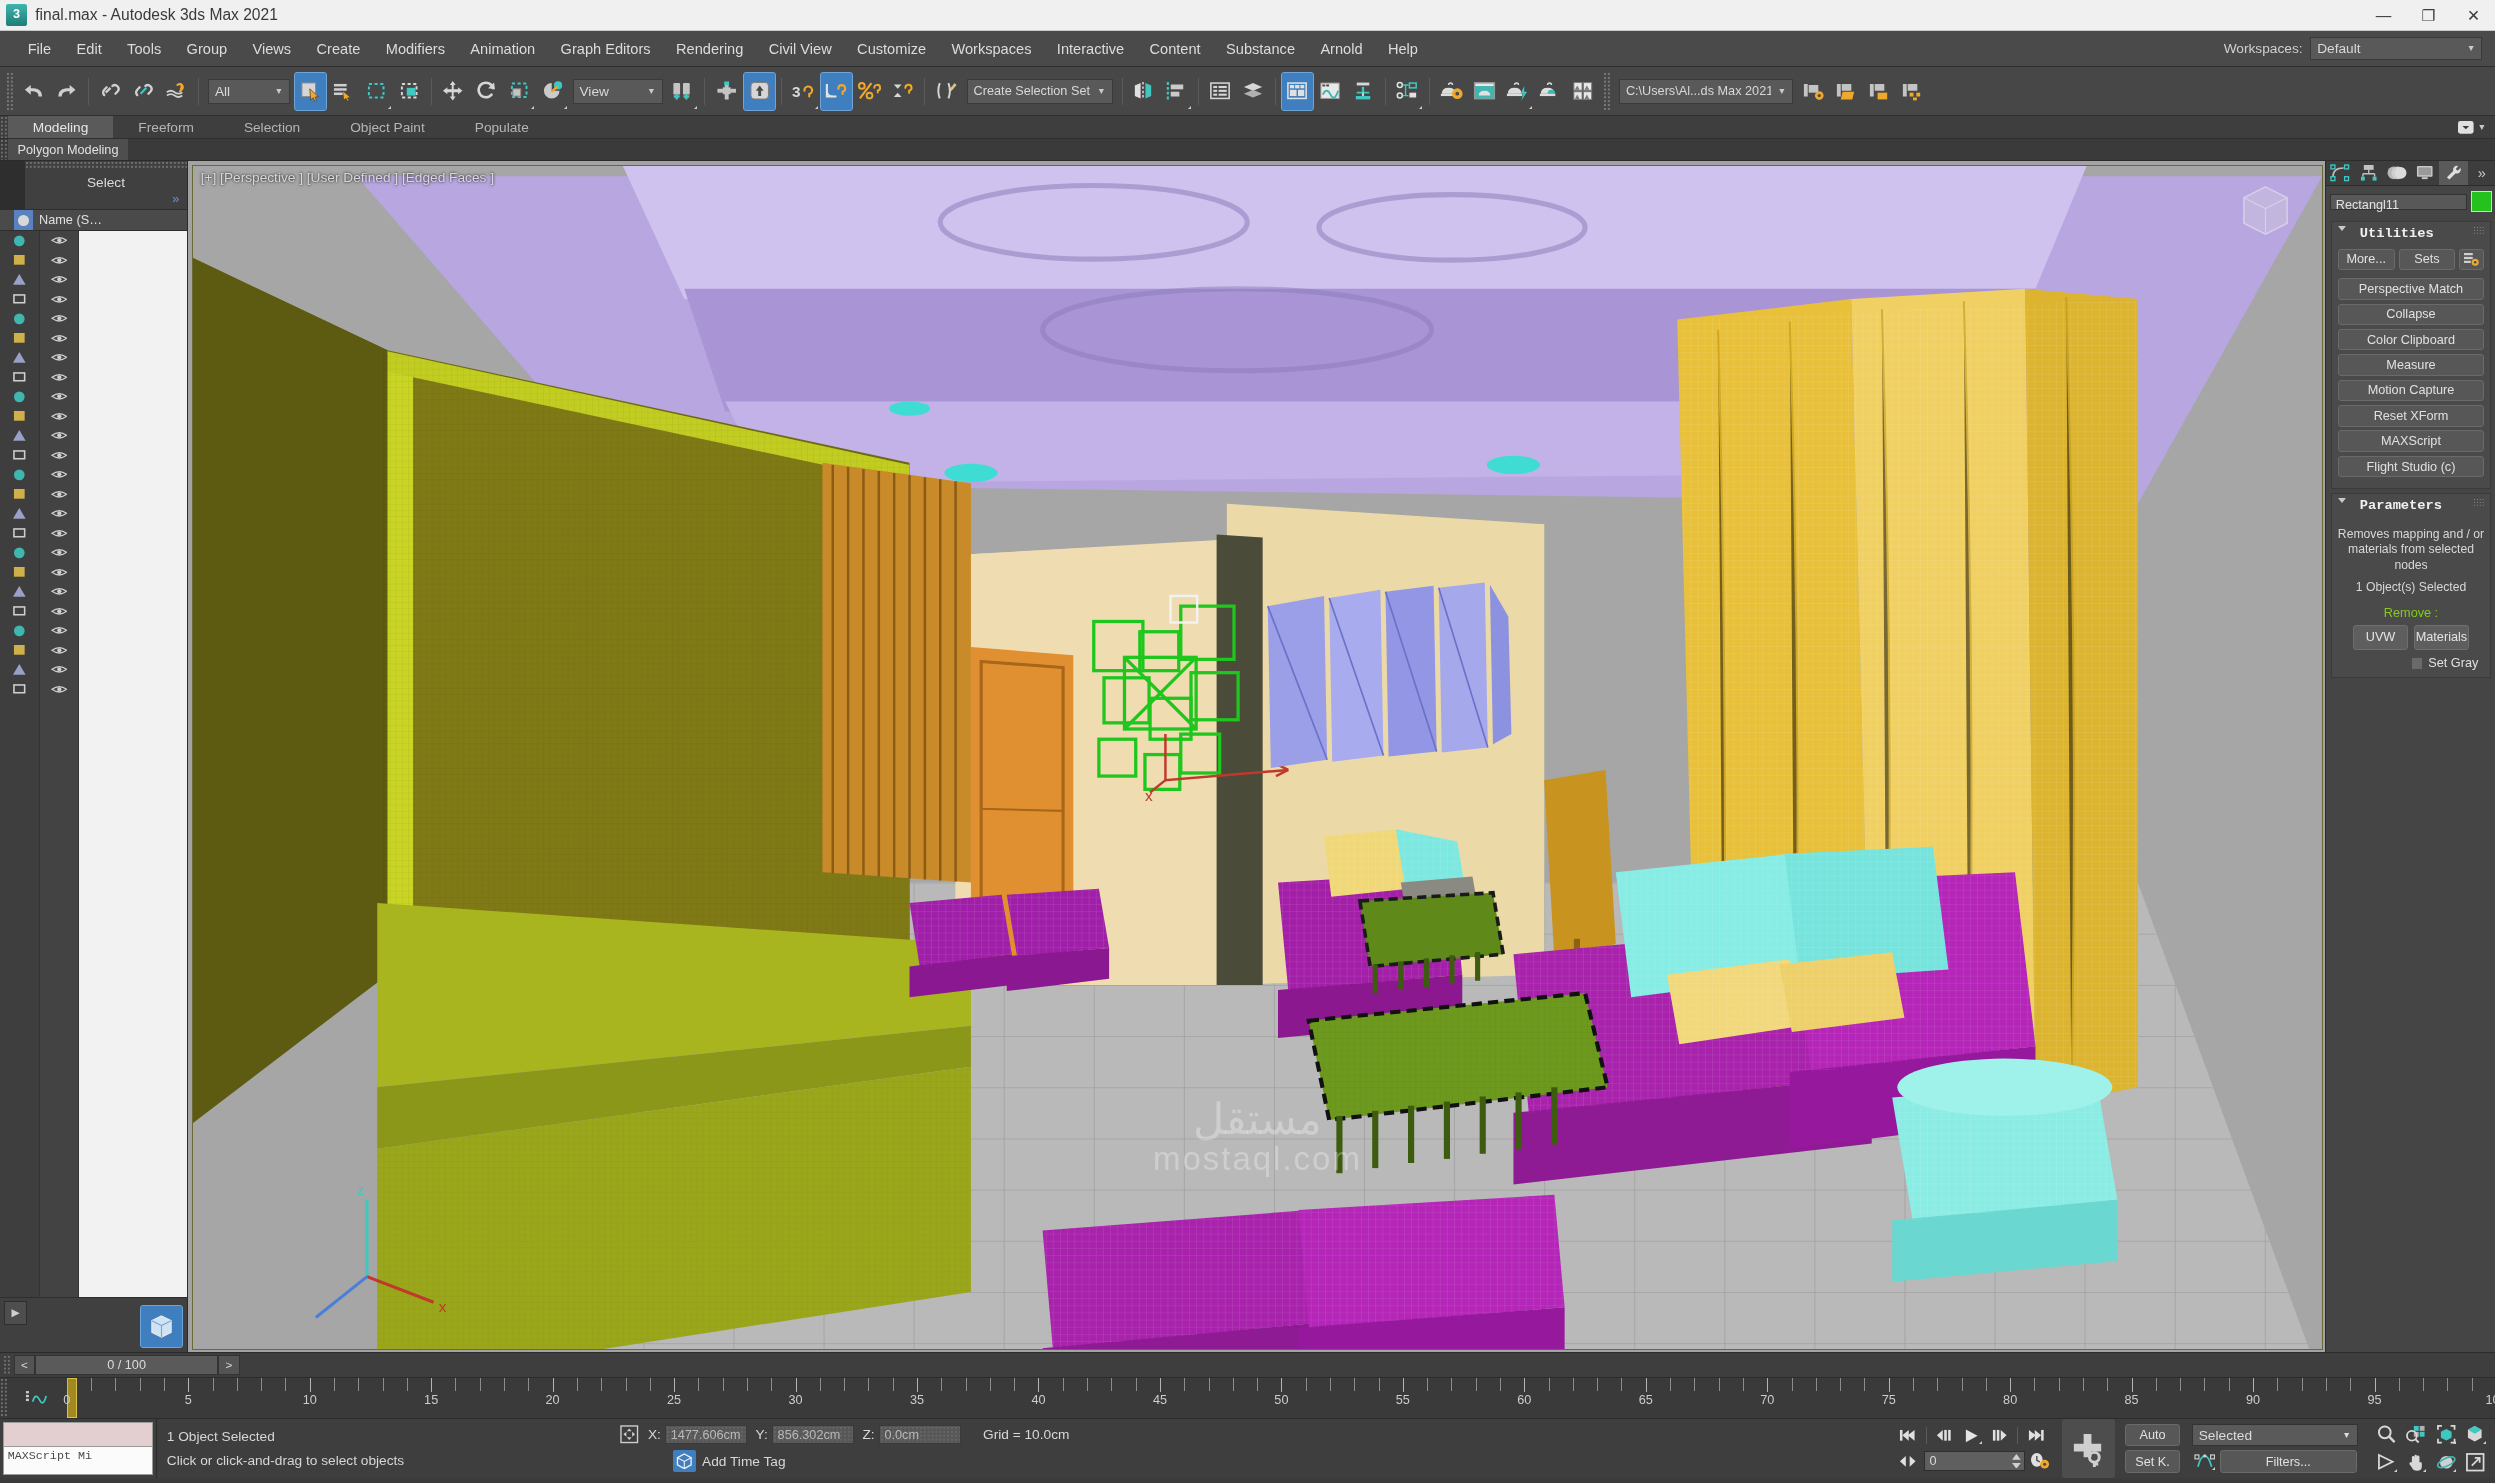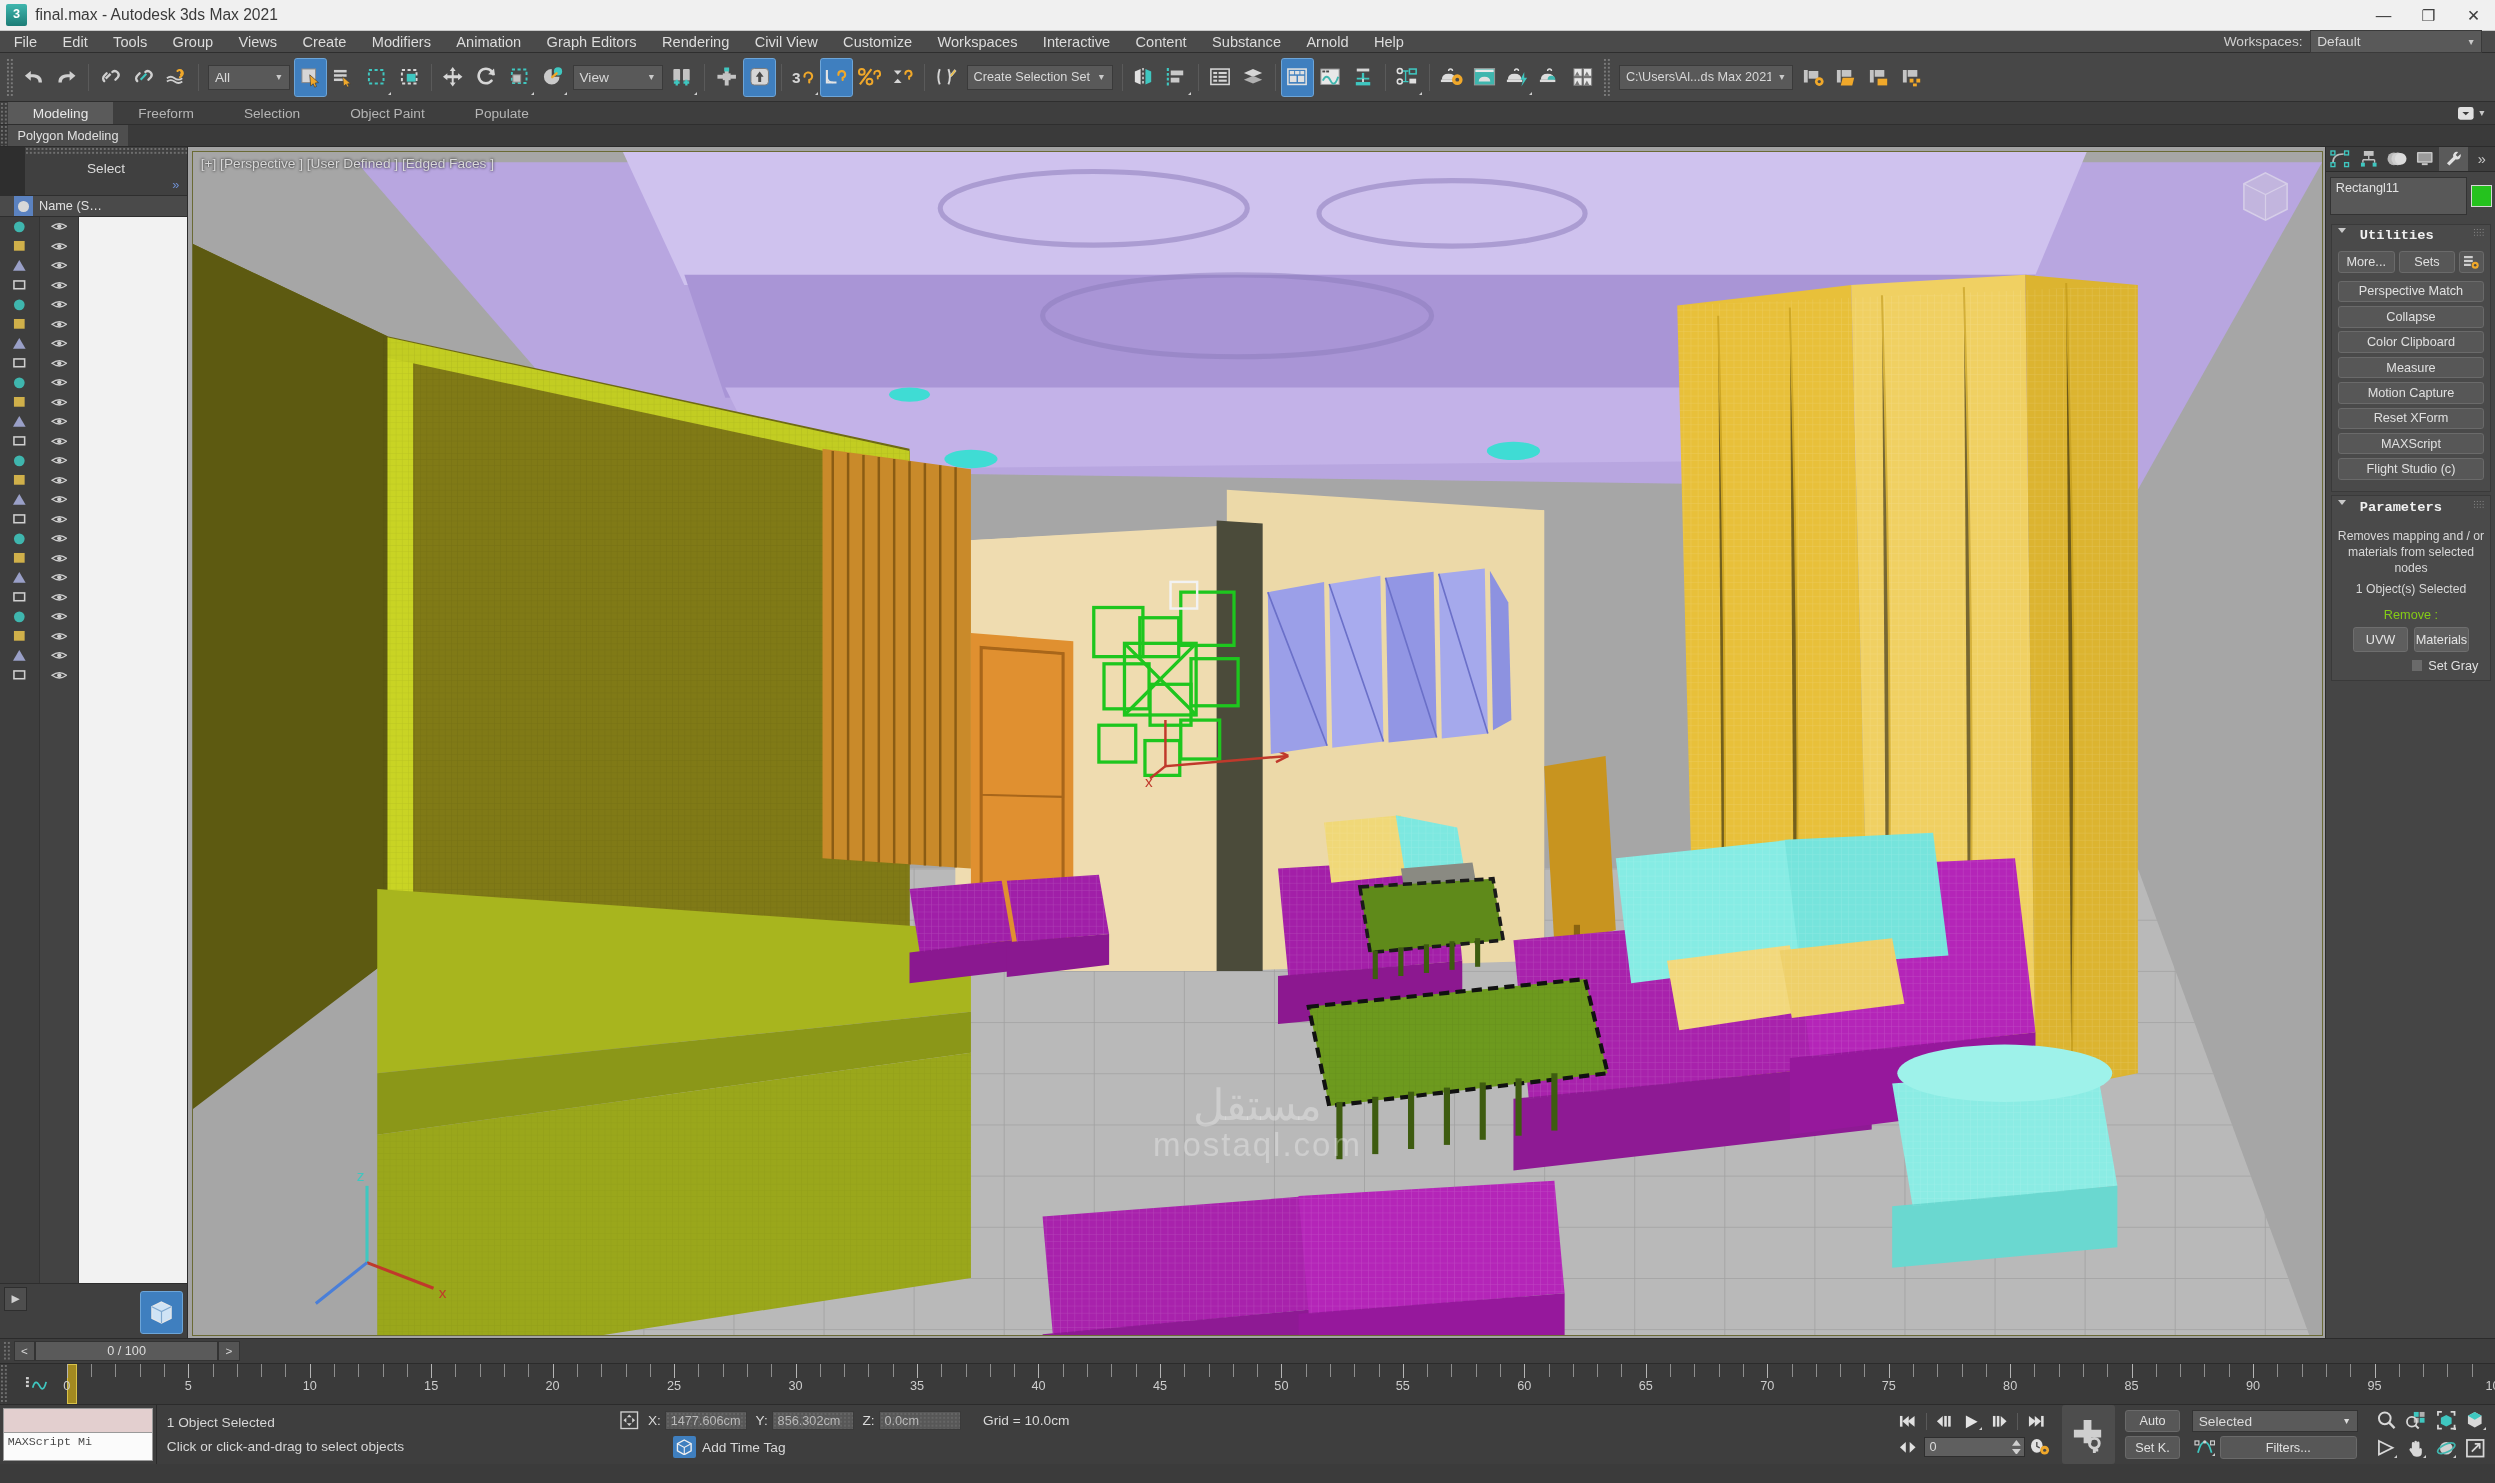--- a/index.html
+++ b/index.html
@@ -11,22 +11,22 @@
     border-bottom:1px solid #c8c8c8; }
   .tb-icon { width:21.5px; height:21.5px; margin:0 7.8px 0 5.9px; position:relative;
     background:linear-gradient(#3fb6ae,#1d7d77); border-radius:2px;
     color:#fff; font-size:12.7px; font-weight:bold; text-align:center; line-height:21.5px; }
   .tb-title { font-size:15.6px; color:#3a3a3a; }
   .tb-spacer { flex:1; }
   .tb-btn { width:45px; height:31px; text-align:center; line-height:31px;
     font-size:15.6px; color:#404040; }
 
   
-  .menubar { height:22px; background:#4a4a4a; display:flex; align-items:center;
-    padding-left:1px; border-bottom:1px solid #2e2e2e; }
+  .menubar { height:36px; background:#4a4a4a; display:flex; align-items:center;
+    padding-left:15px; border-bottom:1px solid #2e2e2e; }
   .menu-item { font-size:14.6px; color:#dcdcdc; padding:4.9px 12.7px; white-space:nowrap; }
 
   
   .toolbar { height:49px; background:#474747; display:flex; align-items:center;
     border-bottom:1px solid #2e2e2e; padding-left:2px; }
   .grip { width:7.8px; height:39px; margin:0 3.9px;
     background-image:radial-gradient(#7a7a7a 32%, transparent 33%);
     background-size:3.9px 3.9px; }
   .tbtn { width:33px; height:39px; display:flex; align-items:center;
     justify-content:center; border-radius:2.9px; position:relative; flex:none; }
@@ -102,21 +102,21 @@
   .wm .sub { font-size:33px; margin-top:-3.9px; }
 
   
   .rpane { width:171px; background:#454545; border-left:1px solid #2b2b2b;
     display:flex; flex-direction:column; }
   .cp-tabs { height:25px; background:#3d3d3d; display:flex; align-items:stretch;
     border-bottom:1px solid #2b2b2b; }
   .cp-tab { flex:1; display:flex; align-items:center; justify-content:center; }
   .cp-tab.active { background:#5a5a5a; }
   .cp-name { display:flex; align-items:center; padding:4.9px 3.9px; gap:3.9px; }
-  .cp-namefield { flex:1; height:38px; background:#585858; border:1px solid #333;
+  .cp-namefield { flex:1; height:16px; background:#585858; border:1px solid #333;
     font-size:12.7px; color:#e2e2e2; padding:0 4.9px; line-height:20.5px; }
   .cp-swatch { width:21.5px; height:21.5px; border:1px solid #d8d8d8; }
   .rollout { margin:3.9px 4.9px 0; background:#4a4a4a; border:1px solid #3a3a3a; }
   .ro-head { display:flex; gap:14px; padding:3.9px 5.9px;
     font-size:13.7px; font-weight:bold; color:#f0f0f0;font-family:Liberation Mono, monospace; }
   .ro-tri { width:0; height:0; border-left:4.9px solid transparent;
     border-right:4.9px solid transparent; border-top:5.9px solid #c9c9c9; }
   .ro-dots { margin-left:auto; width:11.7px; height:8.8px;
     background-image:radial-gradient(#8a8a8a 35%, transparent 36%);
     background-size:2.9px 2.9px; }

